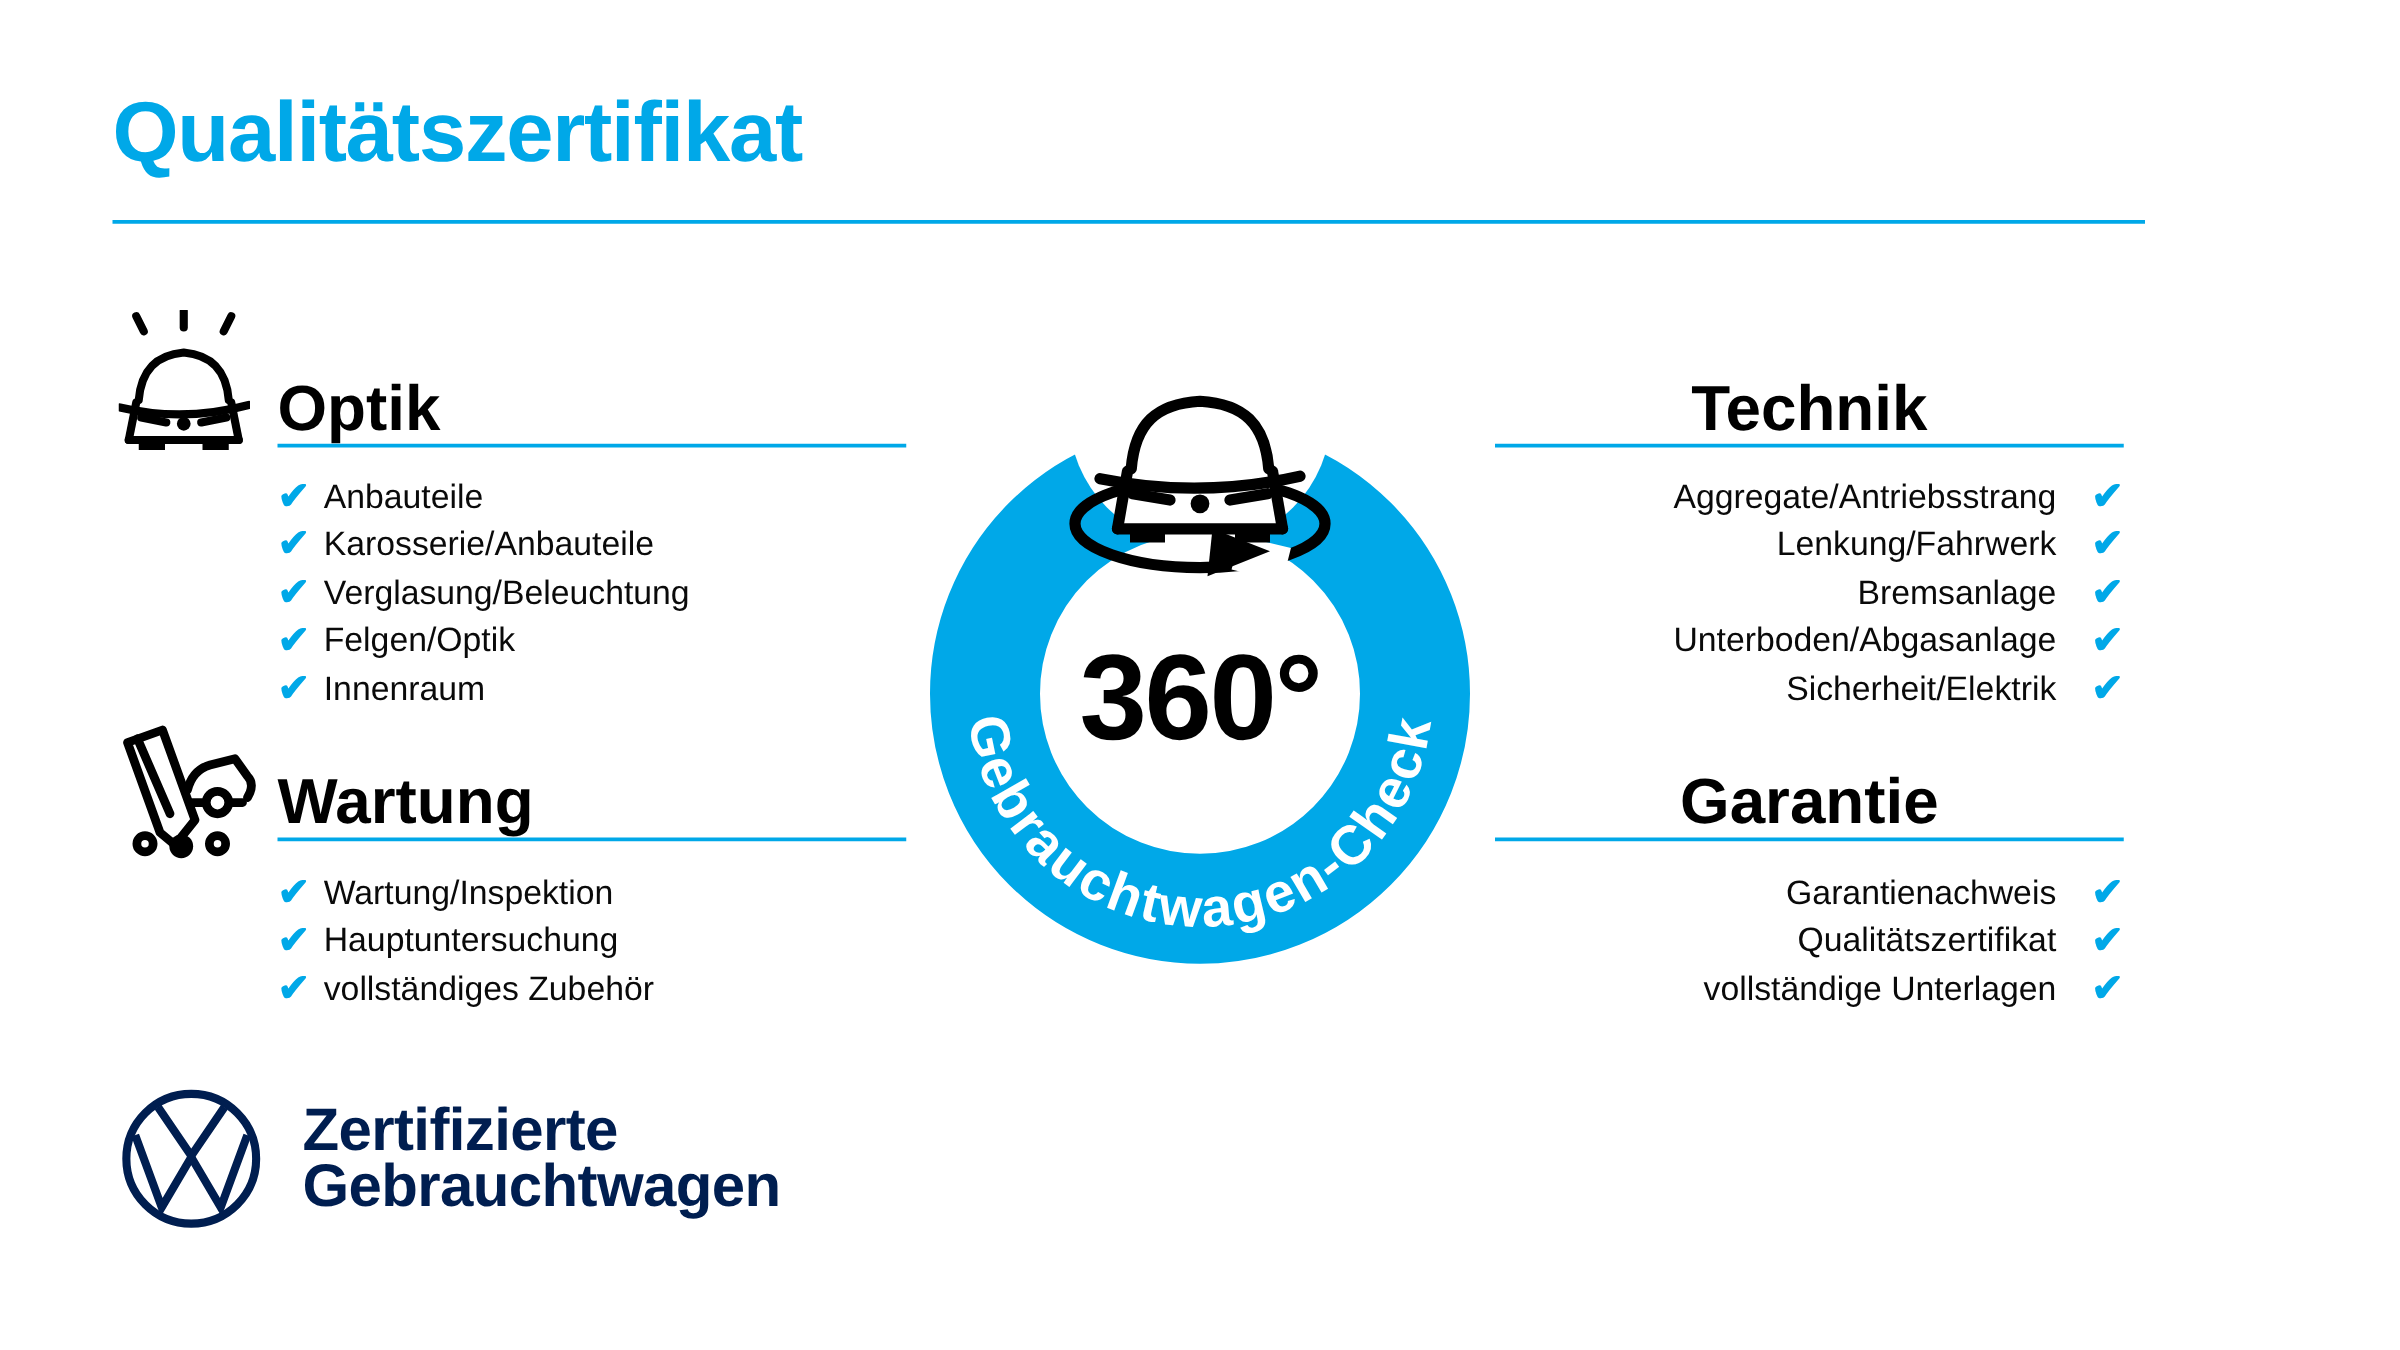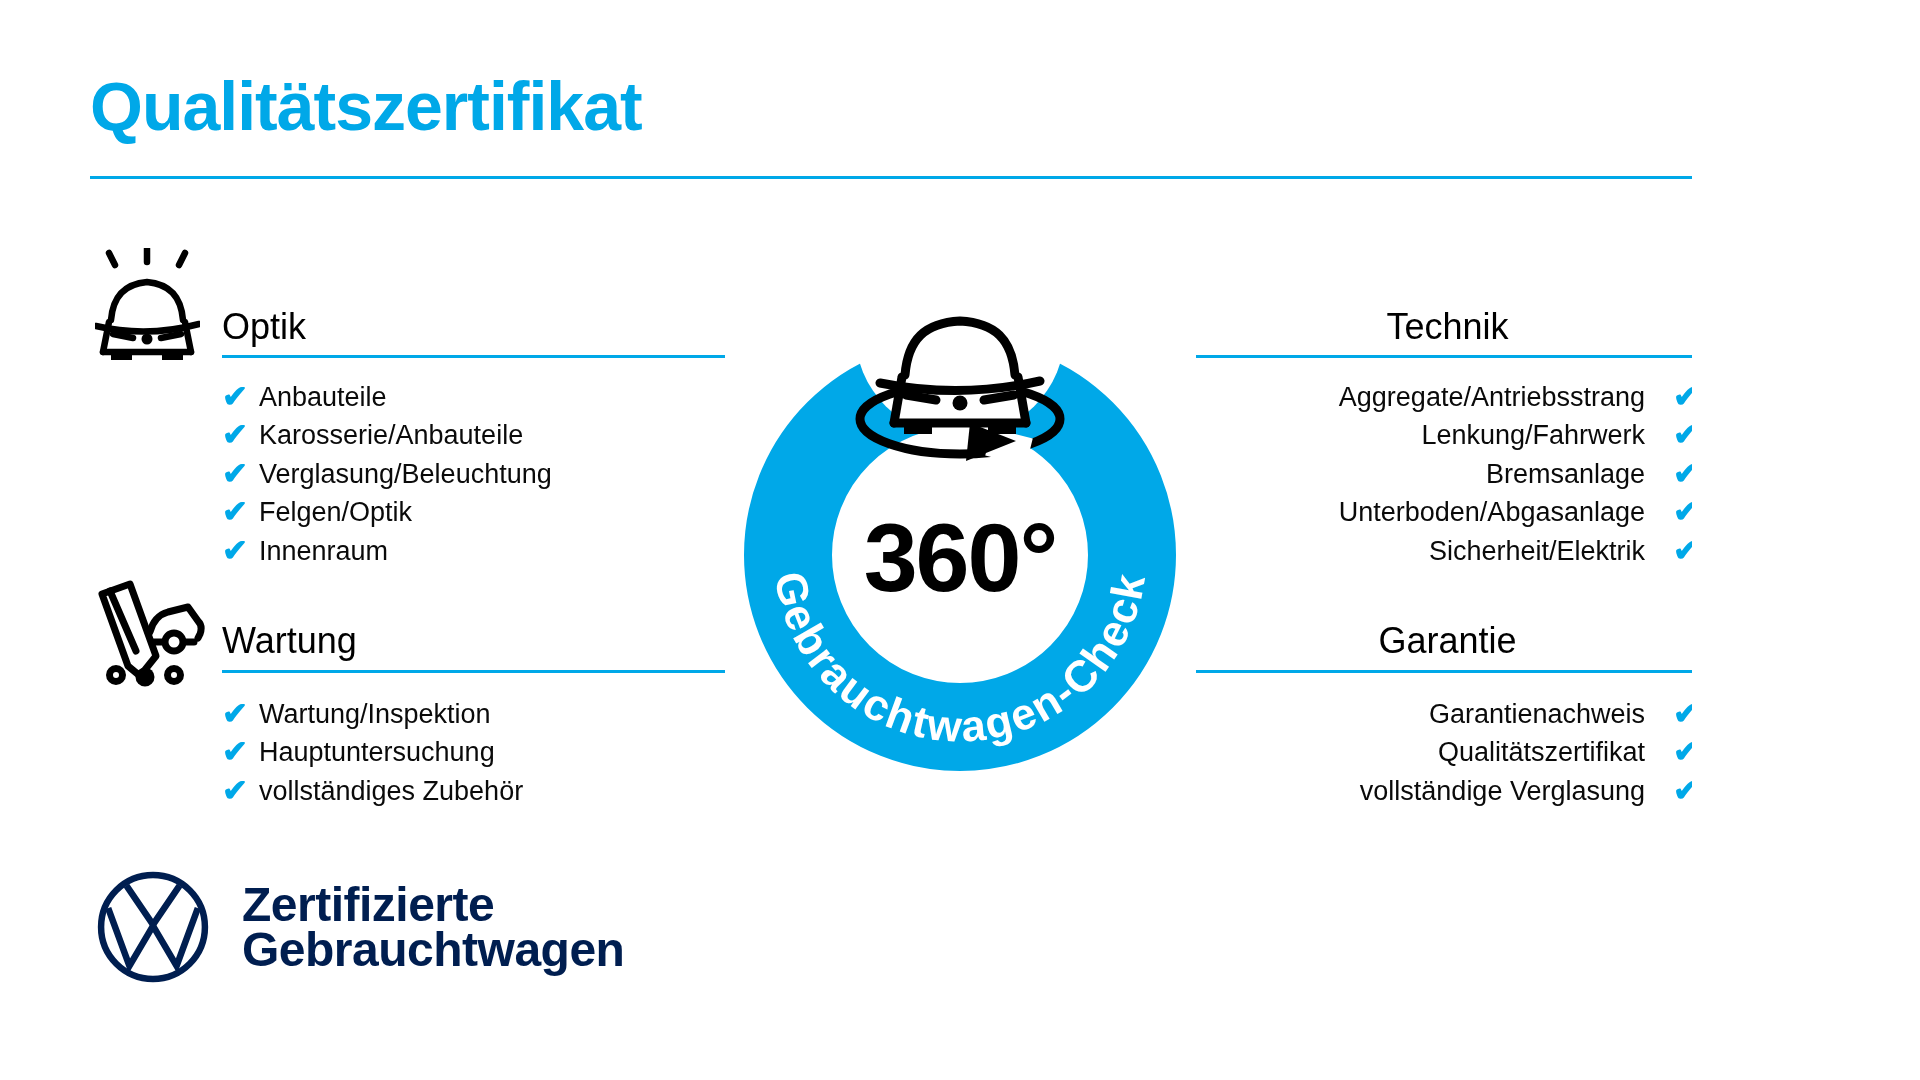--- a/index.html
+++ b/index.html
@@ -1,26 +1,26 @@
 <!DOCTYPE html>
 <html><head>
 <meta charset="utf-8">
 <style>
   html,body{margin:0;padding:0;background:#fff;}
   .canvas{
     position:relative;width:1692px;height:1080px;background:#ffffff;
-    font-family:"Liberation Sans",sans-serif;overflow:hidden;
+    font-family:"Liberation Sans",sans-serif;overflow:hidden;padding-left:24px;
   }
   .page-title{
     position:absolute;left:90px;top:72px;
     font-size:68px;font-weight:bold;letter-spacing:-1px;color:#00A8E8;line-height:1;
   }
   .title-rule{position:absolute;left:90px;top:176px;width:1741px;height:3px;background:#00A8E8;}
 
-  .sec-head{position:absolute;width:503px;font-size:36px;font-weight:normal;color:#000;line-height:44px;}
+  .sec-head{position:absolute;width:503px;font-size:51px;font-weight:bold;color:#000;line-height:44px;}
   .sec-head.left{left:222px;text-align:left;}
   .sec-head.right{left:1196px;text-align:center;}
   .sec-rule{position:absolute;width:503px;height:3px;background:#00A8E8;}
   .sec-rule.left{left:222px;}
   .sec-rule.right{left:1196px;}
 
   .items{position:absolute;width:503px;}
   .items.left{left:222px;}
   .items.right{left:1196px;}
   .item-row{display:flex;align-items:center;height:38.5px;gap:11px;font-size:27px;color:#0a0a0a;}
@@ -167,21 +167,21 @@
   <div class="items right" style="top:695px;">
       <div class="item-row">
         <span class="item-label">Garantienachweis</span>
         <span class="check">✔</span>
       </div>
       <div class="item-row">
         <span class="item-label">Qualitätszertifikat</span>
         <span class="check">✔</span>
       </div>
       <div class="item-row">
-        <span class="item-label">vollständige Verglasung</span>
+        <span class="item-label">vollständige Unterlagen</span>
         <span class="check">✔</span>
       </div>
     </div>
 
   <div class="ring-wrap">
     <svg width="480" height="525" viewBox="0 0 480 525">
       <circle cx="240" cy="290" r="172" fill="none" stroke="#00A8E8" stroke-width="88"></circle>
       <circle cx="240" cy="67" r="105" fill="#ffffff"></circle>
 
       <g>

